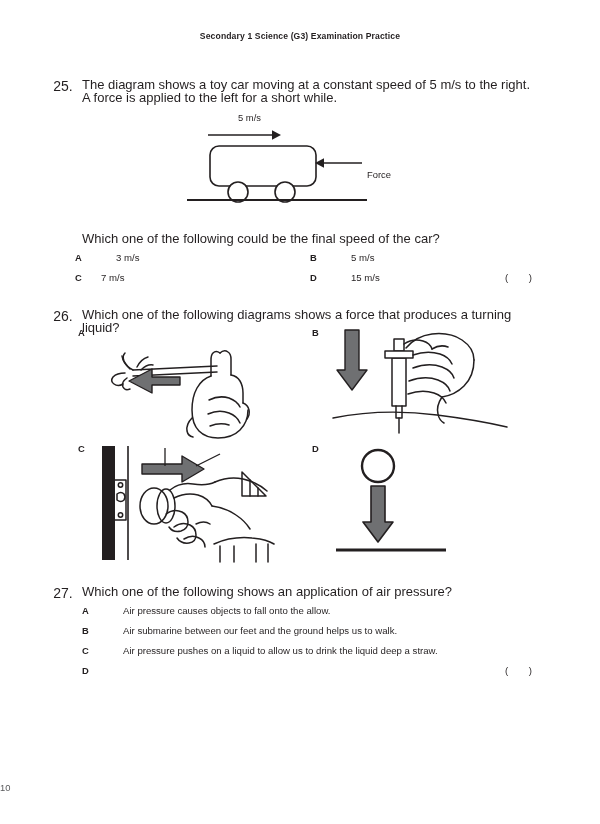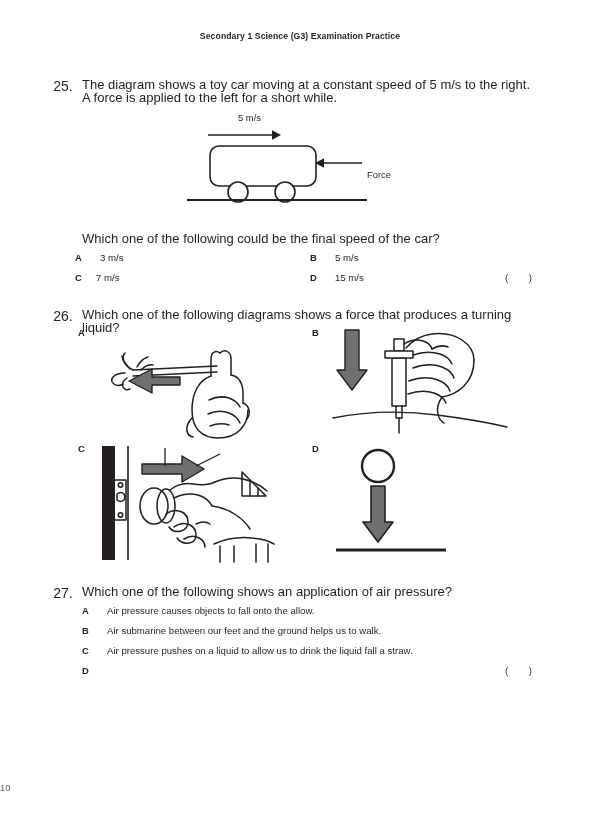--- a/index.html
+++ b/index.html
@@ -65,20 +65,21 @@
     position: absolute;
     font-size: 9.4px;
     font-weight: bold;
     color: #231f20;
   }
   .opt-text {
     position: absolute;
     font-size: 9.6px;
     color: #231f20;
     white-space: nowrap;
+    margin-left: 16px;
   }
   .ans-bracket {
     position: absolute;
     font-size: 9.6px;
     color: #231f20;
     letter-spacing: 9px;
   }
   .diag-letter {
     position: absolute;
     font-size: 9.4px;
@@ -123,21 +124,21 @@
 
   <div class="qtext" style="left:58px; top:232px; width:460px;margin-left:24px;">Which one of the following could be the final speed of the car?</div>
 
   <div class="opt-letter" style="left:75px; top:252px;">A</div>
   <div class="opt-text" style="left:100px; top:252px;">3 m/s</div>
 
   <div class="opt-letter" style="left:310px; top:252px;">B</div>
   <div class="opt-text" style="left:335px; top:252px;">5 m/s</div>
 
   <div class="opt-letter" style="left:75px; top:272px;">C</div>
-  <div class="opt-text" style="left:96px; top:272px;text-align:right;">7 m/s</div>
+  <div class="opt-text" style="left:85px; top:272px;text-align:right;">7 m/s</div>
 
   <div class="opt-letter" style="left:310px; top:272px;">D</div>
   <div class="opt-text" style="left:335px; top:272px;">15 m/s</div>
 
   <div class="ans-bracket" style="left:505px; top:272px;">(   )</div>
 
   <div class="qnum" style="left:52px; top:308px;">26.</div>
   <div class="qtext" style="left:82px; top:308px; width:452px;">Which one of the following diagrams shows a force that produces a turning liquid?</div>
 
   <div class="diag-letter" style="left:78px; top:327px;">A</div>
@@ -272,21 +273,21 @@
   <div class="qnum" style="left:52px; top:585px;">27.</div>
   <div class="qtext" style="left:82px; top:585px; width:452px;">Which one of the following shows an application of air pressure?</div>
 
   <div class="opt-letter" style="left:82px; top:605px;">A</div>
   <div class="opt-text" style="left:107px; top:605px;">Air pressure causes objects to fall onto the allow.</div>
 
   <div class="opt-letter" style="left:82px; top:625px;">B</div>
   <div class="opt-text" style="left:107px; top:625px;">Air submarine between our feet and the ground helps us to walk.</div>
 
   <div class="opt-letter" style="left:82px; top:645px;">C</div>
-  <div class="opt-text" style="left:107px; top:645px;">Air pressure pushes on a liquid to allow us to drink the liquid fall a straw.</div>
+  <div class="opt-text" style="left:107px; top:645px;">Air pressure pushes on a liquid to allow us to drink the liquid deep a straw.</div>
 
   <div class="opt-letter" style="left:82px; top:665px;">D</div>
 
   <div class="ans-bracket" style="left:505px; top:665px;">(   )</div>
 
   <div class="folio">10</div>
 
 </div>
 
 </body></html>

